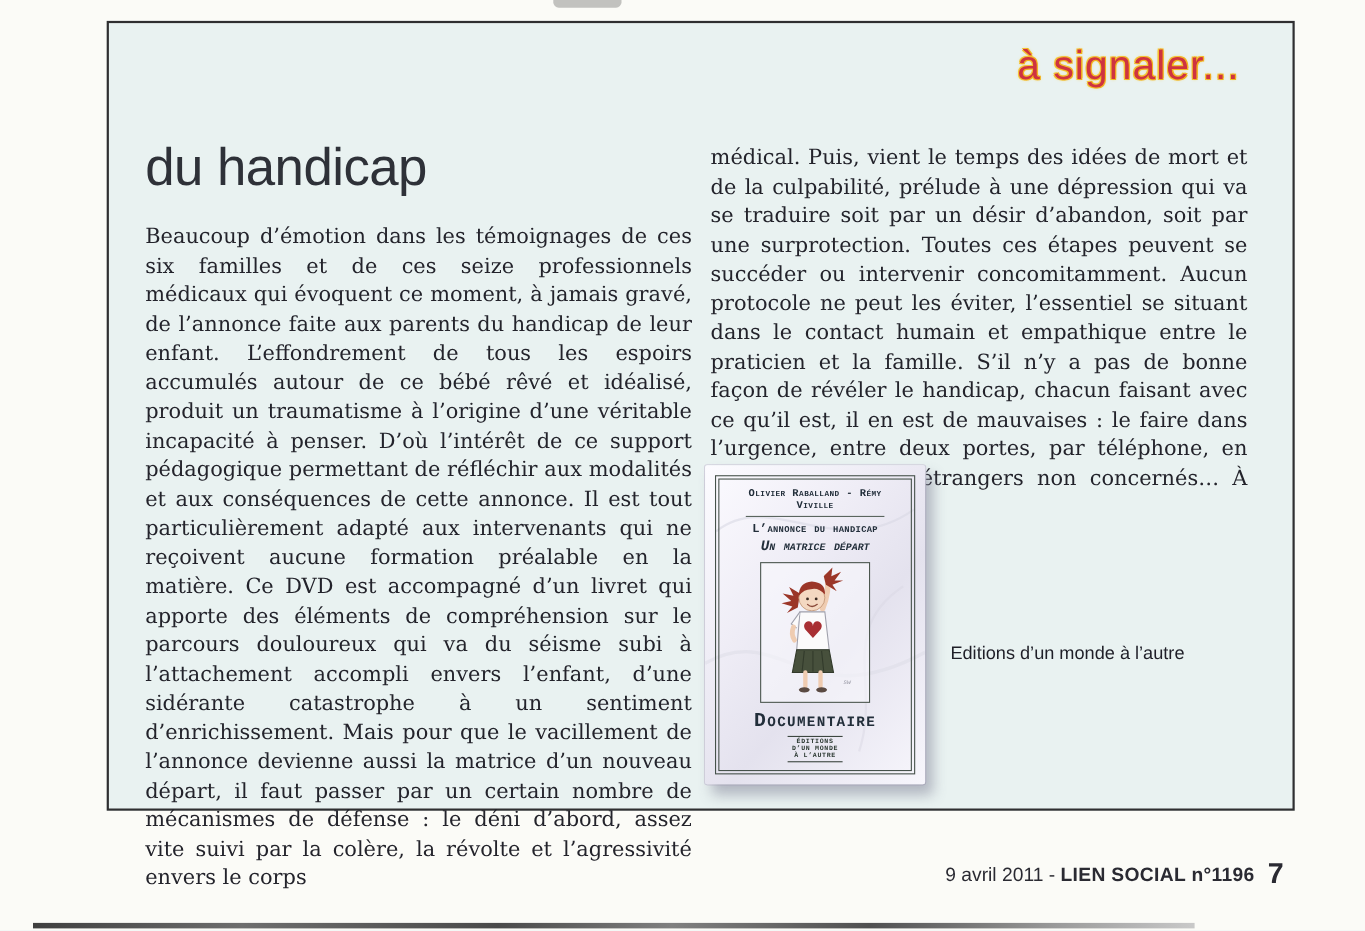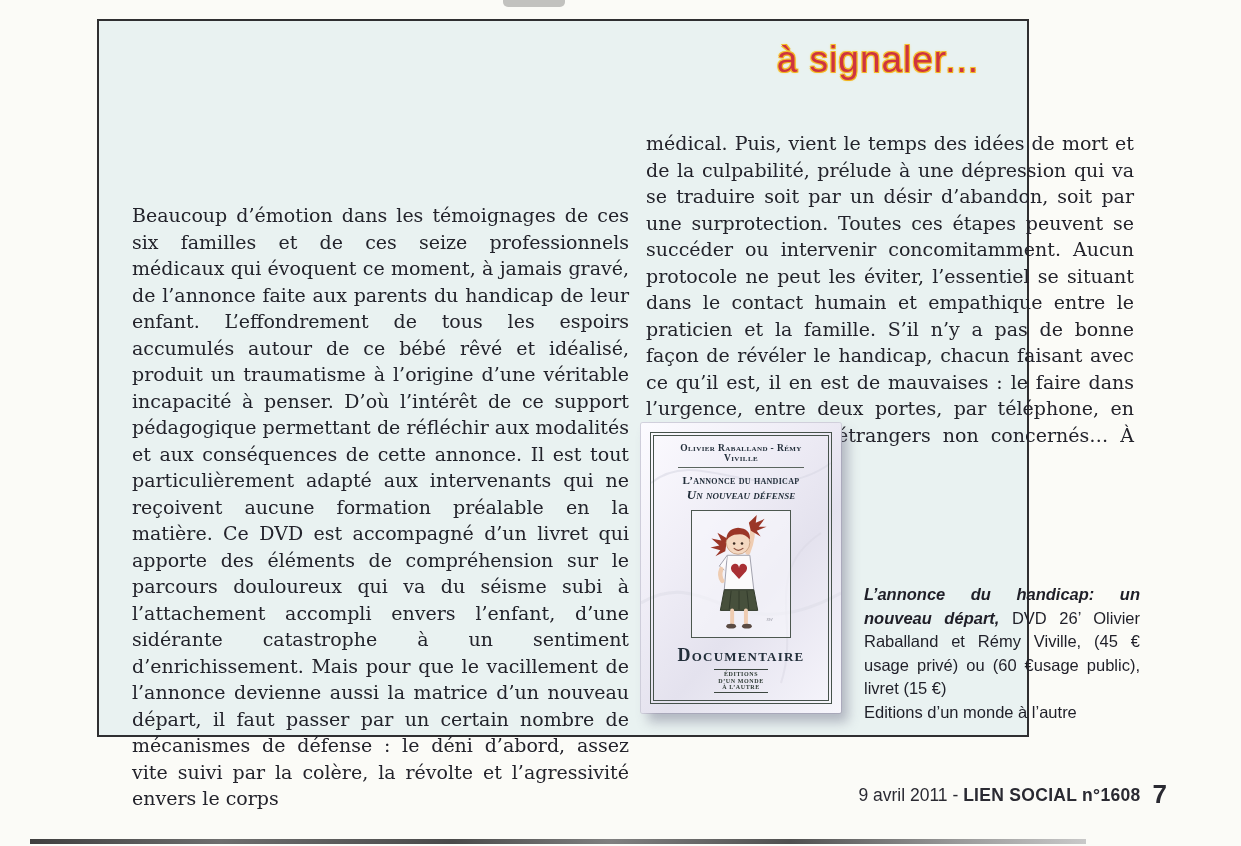--- a/index.html
+++ b/index.html
@@ -7,21 +7,21 @@
     width:1241px;height:846px;position:relative;overflow:hidden;
     background:#fbfbf7;
     font-family:"Liberation Sans", sans-serif;
   }
   
   .smudge-top{position:absolute;left:503px;top:0;width:62px;height:7px;background:#b7b7b5;border-radius:0 0 5px 5px;opacity:.85;}
   .strip-bottom{position:absolute;left:30px;top:839px;width:1056px;height:5px;
     background:linear-gradient(90deg,#3f3f3f 0%,#6e6e6e 18%,#4a4a4a 40%,#808080 55%,#505050 72%,#9a9a9a 88%,#c9c9c9 100%);}
   
   .panel{
-    position:absolute;left:97px;top:19px;width:932px;height:718px;
+    position:absolute;left:97px;top:19px;width:1080px;height:718px;
     background:#e9f2f1;border:2px solid #2f2f31;box-sizing:border-box;
   }
   .signaler{
     position:absolute;top:18px;right:48px;
     font-size:37px;letter-spacing:1px;color:#ce3340;font-weight:400;
     text-shadow:1px 1px 0 #f2b21d,-1px -1px 0 #f4c232,1px -1px 0 #f2b21d,-1px 1px 0 #f4c232,0 0 3px #f6c93c;
   }
   .title{
     position:absolute;left:33px;top:52px;margin:0;
     font-size:48px;line-height:53px;font-weight:400;letter-spacing:-.5px;
@@ -41,21 +41,21 @@
     position:relative;width:200px;height:290px;margin:1px;border-radius:2px;
     background:linear-gradient(130deg,#fcfbff 0%,#efedf6 35%,#e4e2ee 60%,#f7f6fc 100%);
     box-shadow:7px 9px 12px rgba(110,110,135,.45),0 0 0 1px #d3d2de;
   }
   .dvd-sketch{position:absolute;inset:0;width:100%;height:100%;}
   .dvd-frame{
     position:absolute;inset:12px;
     border:1px solid #46524b;outline:1px solid #46524b;outline-offset:2px;
     display:flex;flex-direction:column;align-items:center;
     padding:7px 21px 5px;box-sizing:border-box;
-    font-family:Liberation Serif, serif;color:#222e3a;text-align:center;
+    font-family:Liberation Mono, monospace;color:#222e3a;text-align:center;
   }
   .dvd-authors{font-size:9.5px;font-weight:700;font-variant:small-caps;letter-spacing:.4px;
     border-bottom:1px solid #5a655e;padding-bottom:4px;width:96%;}
   .dvd-title{font-size:11px;font-weight:700;font-variant:small-caps;letter-spacing:.3px;margin-top:6px;}
   .dvd-subtitle{font-size:13px;font-weight:700;font-style:italic;font-variant:small-caps;margin-top:1px;}
   .dvd-illo{width:98px;height:126px;border:1px solid #4c574f;margin-top:7px;background:rgba(250,249,253,.55);position:relative;}
   .dvd-genre{font-size:18px;font-weight:700;font-variant:small-caps;letter-spacing:1.2px;margin-top:7px;}
   .dvd-pub{margin-top:3px;border-top:1px solid #3c4640;border-bottom:1px solid #3c4640;padding:1px 4px;}
   .dvd-pub div{font-size:6px;font-weight:700;letter-spacing:.6px;text-transform:uppercase;line-height:6.5px;color:#2d3a33;}
   
@@ -69,38 +69,38 @@
 </style>
 </head>
 <body>
 
 <div class="smudge-top"></div>
 
 <div class="panel">
 
   <div class="signaler">à signaler...</div>
 
-  <h1 class="title"><br></h1>
+  <h1 class="title"><br><span>du handicap</span></h1>
 
   <div class="serif-col col-left">Beaucoup d’émotion dans les témoignages de ces six familles et de ces seize professionnels médicaux qui évoquent ce moment, à jamais gravé, de l’annonce faite aux parents du handicap de leur enfant. L’effondrement de tous les espoirs accumulés autour de ce bébé rêvé et idéalisé, produit un traumatisme à l’origine d’une véritable incapacité à penser. D’où l’intérêt de ce support pédagogique permettant de réfléchir aux modalités et aux conséquences de cette annonce. Il est tout particulièrement adapté aux intervenants qui ne reçoivent aucune formation préalable en la matière. Ce DVD est accompagné d’un livret qui apporte des éléments de compréhension sur le parcours douloureux qui va du séisme subi à l’attachement accompli envers l’enfant, d’une sidérante catastrophe à un sentiment d’enrichissement. Mais pour que le vacillement de l’annonce devienne aussi la matrice d’un nouveau départ, il faut passer par un certain nombre de mécanismes de défense&nbsp;: le déni d’abord, assez vite suivi par la colère, la révolte et l’agressivité envers le corps</div>
 
   <div class="serif-col col-right">médical. Puis, vient le temps des idées de mort et de la culpabilité, prélude à une dépression qui va se traduire soit par un désir d’abandon, soit par une surprotection. Toutes ces étapes peuvent se succéder ou intervenir concomitamment. Aucun protocole ne peut les éviter, l’essentiel se situant dans le contact humain et empathique entre le praticien et la famille. S’il n’y a pas de bonne façon de révéler le handicap, chacun faisant avec ce qu’il est, il en est de mauvaises&nbsp;: le faire dans l’urgence, entre deux portes, par téléphone, en présence de tiers étrangers non concernés… À tout</div>
 
 
   <div class="dvd">
     <div class="dvd-card">
       <svg class="dvd-sketch" viewBox="0 0 200 290" aria-hidden="true">
         <path d="M10,60 C60,20 120,90 190,40" stroke="#d9d8e4" stroke-width="2" fill="none" opacity=".6"></path>
         <path d="M0,180 C70,140 90,230 200,170" stroke="#dcdbe6" stroke-width="3" fill="none" opacity=".5"></path>
         <path d="M140,260 C160,200 120,150 180,110" stroke="#d9d8e4" stroke-width="2" fill="none" opacity=".5"></path>
       </svg>
       <div class="dvd-frame">
         <div class="dvd-authors">Olivier Raballand - Rémy Viville</div>
         <div class="dvd-title">L’annonce du handicap</div>
-        <div class="dvd-subtitle">Un nouveau défense</div>
+        <div class="dvd-subtitle">Un matrice départ</div>
         <div class="dvd-illo">
           <svg viewBox="0 0 96 126" width="96" height="124" aria-hidden="true">
 
             <path d="M34,28 L24,22 L28,30 L18,28 L26,35 L17,37 L27,40 L22,46 L32,41 Z" fill="#9b3628"></path>
 
             <path d="M55,42 C59,32 61,22 59,12" stroke="#efccb1" stroke-width="5" fill="none" stroke-linecap="round"></path>
 
             <path d="M56,12 L64,4 L63,12 L72,8 L66,16 L74,16 L64,20 L68,26 L58,20 Z" fill="#9b3628"></path>
 
             <circle cx="45" cy="32" r="12" fill="#f4d8c1" stroke="#c49877" stroke-width=".8"></circle>
@@ -132,24 +132,22 @@
         <div class="dvd-pub">
           <div>Éditions</div>
           <div>d’un monde</div>
           <div>à l’autre</div>
         </div>
       </div>
     </div>
   </div>
 
   <div class="caption">
-    <p><span class="cap-bold">L’annonce du handicap: un nouveau départ,</span>
-      <span>DVD 26’ Olivier Raballand et Rémy Viville, (45 € usage privé) ou (60 €usage public), livret (15 €)</span></p>
     <div>Editions d’un monde à l’autre</div>
   </div>
 
 </div>
 
 <div class="footer">
-  <span>9 avril 2011 - </span><span class="f-bold">LIEN SOCIAL n°1608</span><span class="f-page">7</span>
+  <span>9 avril 2011 - </span><span class="f-bold">LIEN SOCIAL n°1196</span><span class="f-page">7</span>
 </div>
 
 <div class="strip-bottom"></div>
 
 </body></html>

